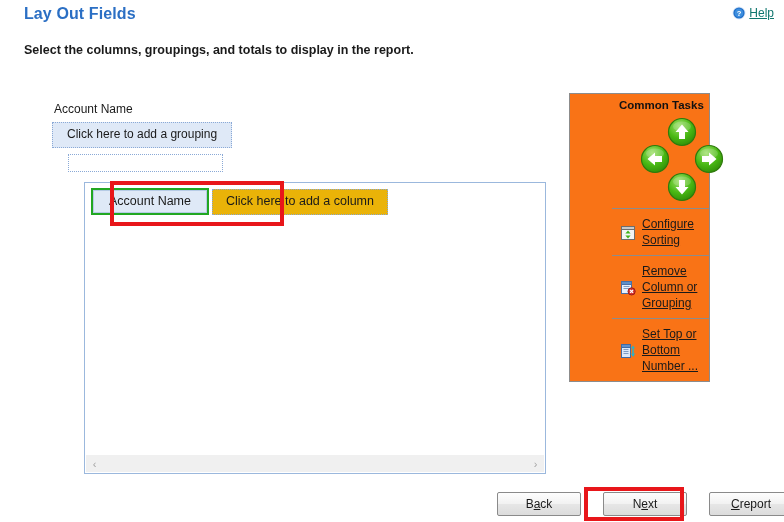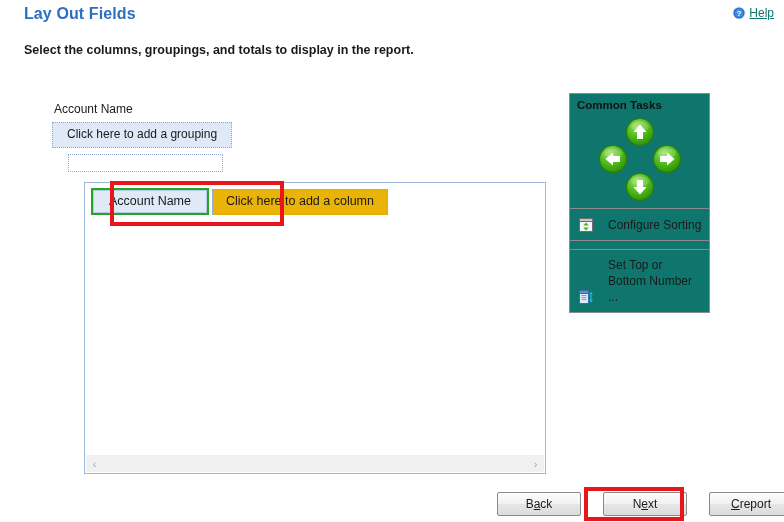--- a/index.html
+++ b/index.html
@@ -167,22 +167,23 @@
     cursor: pointer;
   }
 
   
   #common-tasks-panel {
     position: absolute;
     left: 569px;
     top: 93px;
     width: 141px;
     border: 1px solid #8c8c8c;
-    background: #0f766e;
-    box-sizing: border-box;
+    background: #f97316;
+    box-sizing: border-box;
+    padding-left: 42px;
   }
   #common-tasks-title {
     font-size: 11.5px;
     font-weight: bold;
     color: #111111;
     padding: 5px 0 4px 7px;
   }
   #nav-pad {
     position: relative;
     height: 93px;
@@ -197,24 +198,25 @@
   #nav-left  { left: 28px; top: 29px; }
   #nav-right { left: 82px; top: 29px; }
   #nav-down  { left: 55px; top: 57px; }
 
   .task-group {
     border-top: 1px solid #8c8c8c;
     padding: 4px 0 4px 0;
   }
   .task-item {
     display: flex;
-    align-items: flex-end;
-    gap: 14px;
+    align-items: center;
+    gap: 6px;
     padding: 3px 6px 3px 8px;
     cursor: pointer;
+    text-decoration: underline;
   }
   .task-item .task-label {
     font-size: 12px;
     color: #1a1a1a;
     line-height: 16px;
   }
   .task-icon {
     flex: 0 0 auto;
     width: 16px;
     height: 16px;
@@ -339,20 +341,33 @@
           <path d="M8 5.5 L10.6 8.4 L5.4 8.4 Z" fill="#3fb319"></path>
           <path d="M8 13.5 L5.4 10.6 L10.6 10.6 Z" fill="#3fb319"></path>
         </svg>
       </span>
       <span class="task-label">Configure Sorting</span>
     </div>
   </div>
 
 
   <div class="task-group">
+    <div class="task-item">
+      <span>
+        <svg class="task-icon" viewBox="0 0 16 16">
+          <rect x="1.5" y="1.5" width="10" height="12" fill="#e8f0fb" stroke="#4a6fa5"></rect>
+          <rect x="1.5" y="1.5" width="10" height="3" fill="#5f8fc8" stroke="#4a6fa5"></rect>
+          <line x1="3.5" y1="6.5" x2="9.5" y2="6.5" stroke="#7f9dc4"></line>
+          <line x1="3.5" y1="8.5" x2="9.5" y2="8.5" stroke="#7f9dc4"></line>
+          <circle cx="11.6" cy="11.4" r="3.6" fill="#d6332c" stroke="#9c1c17"></circle>
+          <path d="M10.1 9.9 L13.1 12.9 M13.1 9.9 L10.1 12.9" stroke="#ffffff" stroke-width="1.3"></path>
+        </svg>
+      </span>
+      <span class="task-label">Remove Column or Grouping</span>
+    </div>
   </div>
 
   <div class="task-group">
     <div class="task-item">
       <span>
         <svg class="task-icon" viewBox="0 0 16 16">
           <rect x="1.5" y="1.5" width="9" height="13" fill="#dce9f8" stroke="#3f6ba5"></rect>
           <rect x="1.5" y="1.5" width="9" height="3" fill="#5f8fc8" stroke="#3f6ba5"></rect>
           <line x1="3.5" y1="6.5" x2="8.5" y2="6.5" stroke="#7f9dc4"></line>
           <line x1="3.5" y1="8.5" x2="8.5" y2="8.5" stroke="#7f9dc4"></line>

